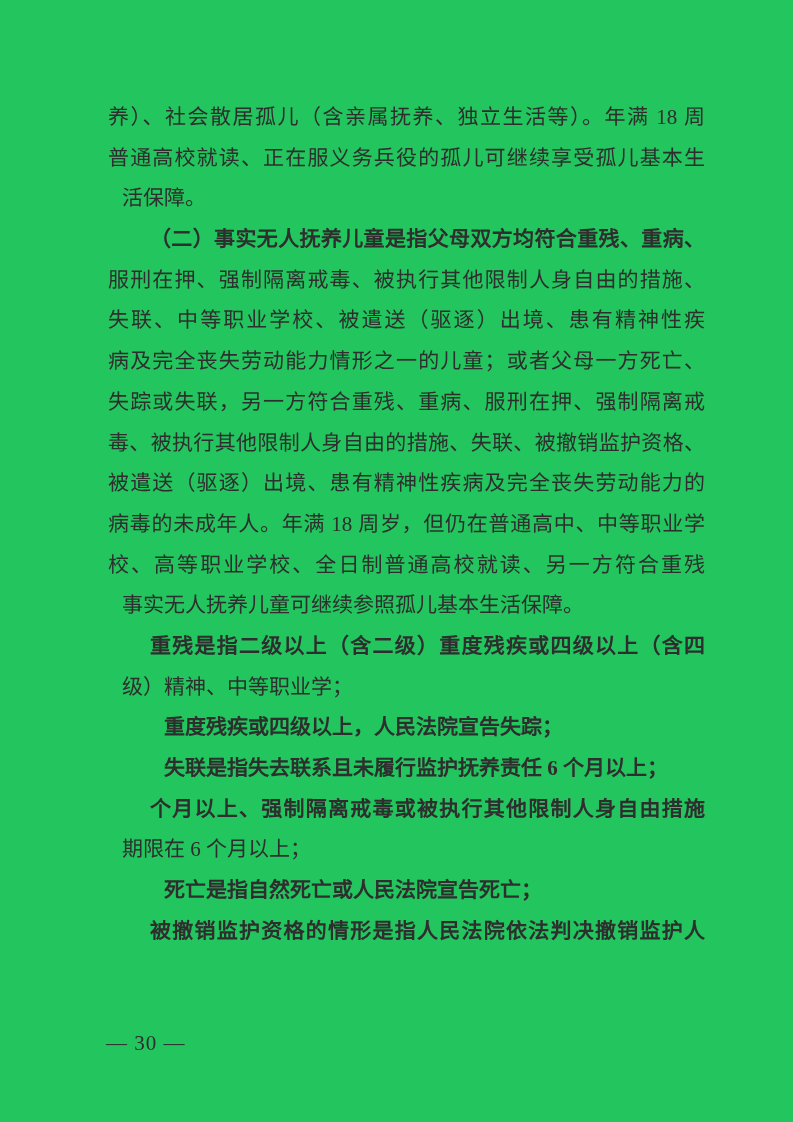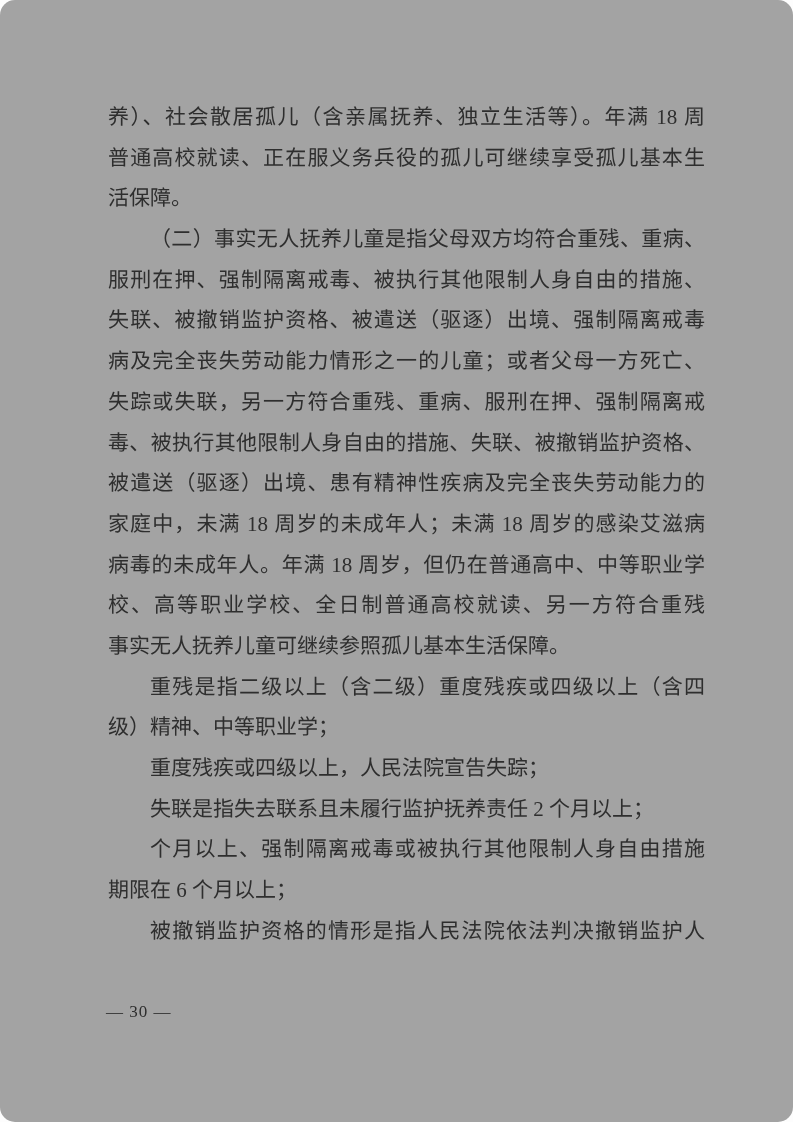--- a/index.html
+++ b/index.html
@@ -28,57 +28,59 @@
     text-align: justify;
     text-align-last: justify;
     text-justify: inter-character;
     height: 40.7px;
     overflow: hidden;
     white-space: nowrap;
   }
   .text-line.nofill {
     text-align: right;
     text-align-last: left;
+    margin-left: 14px;
   }
   .text-line.indent {
     text-indent: 2em;
+    font-weight: bold;
   }
   .page-footer {
     position: absolute;
     left: 106px;
-    top: 999px;
-    font-size: 17px;
+    top: 1030px;
+    font-size: 21px;
     line-height: 26px;
     letter-spacing: 1px;
     color: #2e2e2e;
   }
 </style>
 </head>
 <body>
 
-<div class="page" style="background: #a3a3a3; color: rgb(46, 46, 46); border-radius: 15px;">
+<div class="page" style="background: #22c55e; color: rgb(46, 46, 46);">
   <div class="doc-body" id="doc-body">
       <div class="text-line">养）、社会散居孤儿（含亲属抚养、独立生活等）。年满 18 周</div>
       <div class="text-line">普通高校就读、正在服义务兵役的孤儿可继续享受孤儿基本生</div>
       <div class="text-line nofill">活保障。</div>
       <div class="text-line indent">（二）事实无人抚养儿童是指父母双方均符合重残、重病、</div>
       <div class="text-line">服刑在押、强制隔离戒毒、被执行其他限制人身自由的措施、</div>
-      <div class="text-line">失联、被撤销监护资格、被遣送（驱逐）出境、强制隔离戒毒</div>
+      <div class="text-line">失联、中等职业学校、被遣送（驱逐）出境、患有精神性疾</div>
       <div class="text-line">病及完全丧失劳动能力情形之一的儿童；或者父母一方死亡、</div>
       <div class="text-line">失踪或失联，另一方符合重残、重病、服刑在押、强制隔离戒</div>
       <div class="text-line">毒、被执行其他限制人身自由的措施、失联、被撤销监护资格、</div>
       <div class="text-line">被遣送（驱逐）出境、患有精神性疾病及完全丧失劳动能力的</div>
-      <div class="text-line">家庭中，未满 18 周岁的未成年人；未满 18 周岁的感染艾滋病</div>
       <div class="text-line">病毒的未成年人。年满 18 周岁，但仍在普通高中、中等职业学</div>
       <div class="text-line">校、高等职业学校、全日制普通高校就读、另一方符合重残</div>
       <div class="text-line nofill">事实无人抚养儿童可继续参照孤儿基本生活保障。</div>
       <div class="text-line indent">重残是指二级以上（含二级）重度残疾或四级以上（含四</div>
       <div class="text-line nofill">级）精神、中等职业学；</div>
       <div class="text-line indent nofill">重度残疾或四级以上，人民法院宣告失踪；</div>
-      <div class="text-line indent nofill">失联是指失去联系且未履行监护抚养责任 2 个月以上；</div>
+      <div class="text-line indent nofill">失联是指失去联系且未履行监护抚养责任 6 个月以上；</div>
       <div class="text-line indent">个月以上、强制隔离戒毒或被执行其他限制人身自由措施</div>
       <div class="text-line nofill">期限在 6 个月以上；</div>
+      <div class="text-line indent nofill">死亡是指自然死亡或人民法院宣告死亡；</div>
       <div class="text-line indent">被撤销监护资格的情形是指人民法院依法判决撤销监护人</div>
     </div>
   <div class="page-footer">
     <span>— 30 —</span>
   </div>
 </div>
 
 </body></html>

